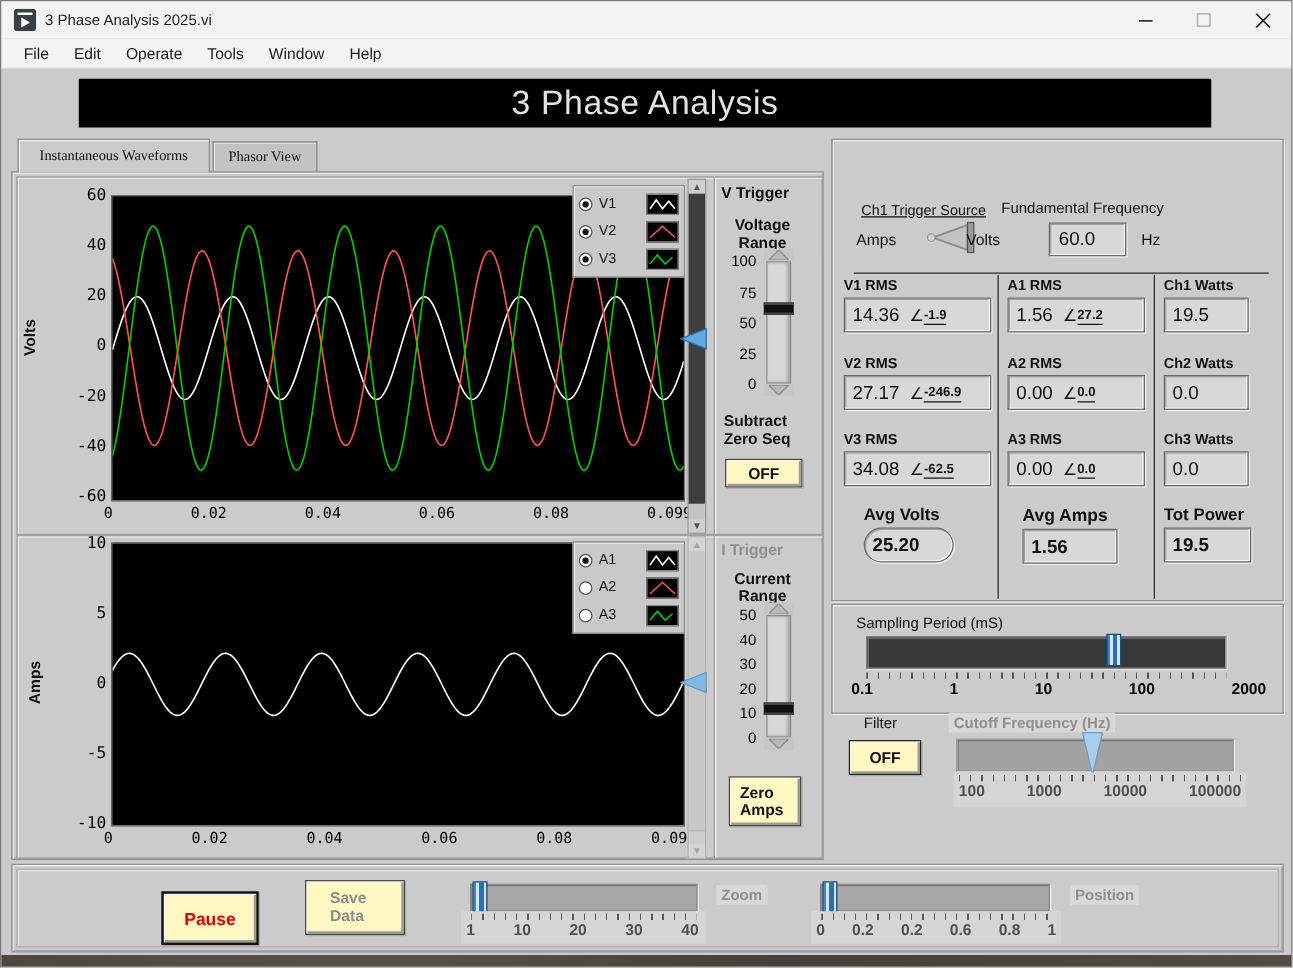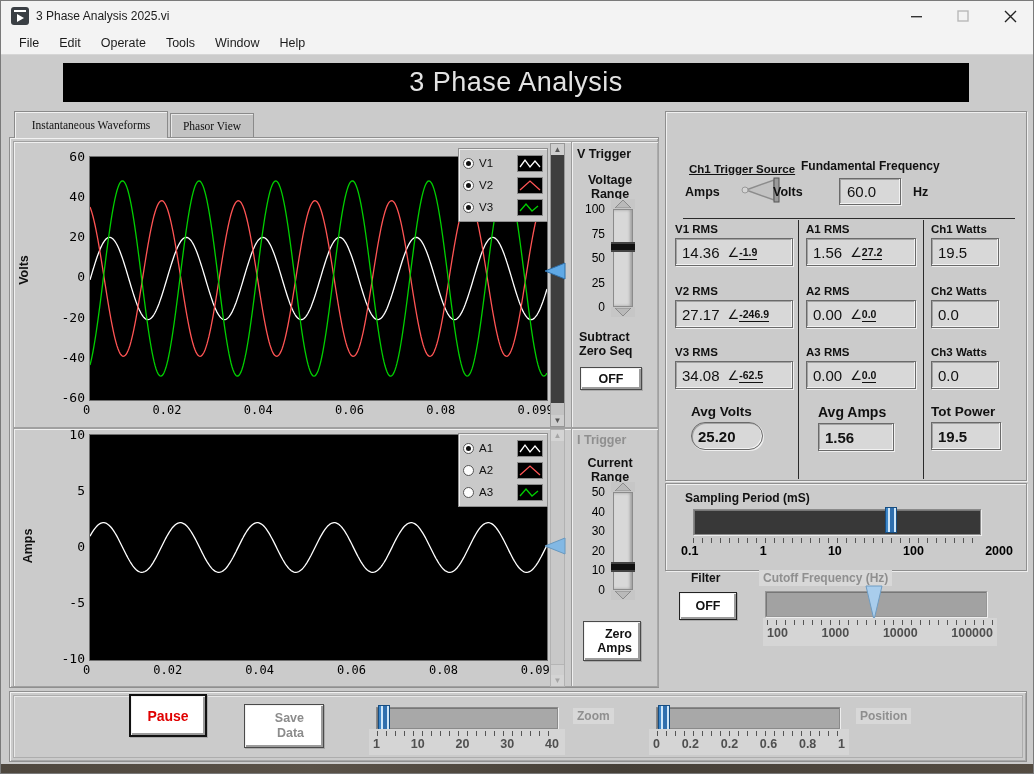--- a/index.html
+++ b/index.html
@@ -65,30 +65,30 @@
 
   .vslider { position:absolute; width:24px; }
   .vslider .cap { position:absolute; left:0; width:24px; height:10px; background:#c6c6c6;
                   display:flex; align-items:center; justify-content:center; }
   .vslider .body { position:absolute; left:2px; top:10px; width:20px; background:#d8d8d8;
                    border:1px solid #8b8b8b; box-shadow:inset -2px 0 3px #9f9f9f; }
   .vslider .handle { position:absolute; left:0; width:24px; height:10px; background:#111;
                      border-top:2px solid #444; border-bottom:2px solid #444; }
   .cap svg { display:block; }
 
-  .btn { position:absolute; background:#ffffff; border:1px solid #4a4a4a;
+  .btn { position:absolute; background:#fef9c3; border:1px solid #4a4a4a;
          box-shadow:inset 1px 1px 0 #f2f2f2, inset -2px -2px 0 #9c9c9c, 1px 1px 0 #aaa;
-         display:flex; align-items:center; justify-content:center; text-align:right;
+         display:flex; align-items:center; justify-content:center; text-align:left;
          font-weight:bold; font-size:12.5px; color:#111; }
 
   
   .panelbox { position:absolute; border:1px solid #8f8f8f; box-shadow:inset 1px 1px 0 #f0f0f0, 1px 1px 0 #eee; }
   .mtitle { position:absolute; left:664px; top:121px; width:362px; text-align:center;
             font-weight:bold; font-size:14.5px; color:#000; }
-  .blabel { position:absolute; font-weight:bold; color:#111; }
+  .blabel { position:absolute; font-weight:normal; color:#111; }
   .displaybox { position:absolute; background:#d8d8d8; border:1px solid #6a6a6a;
                 box-shadow:inset -1px -1px 0 #f2f2f2, inset 1px 1px 0 #a2a2a2, 1px 1px 0 #efefef;
                 display:flex; align-items:center; font-size:15px; color:#111; padding-left:7px; }
   .hline { position:absolute; height:0; border-top:1px solid #2a2a2a; }
   .vline { position:absolute; width:0; border-left:1px solid #2a2a2a; }
   .mgrid { position:absolute; left:666px; top:220px; width:356px; display:grid;
            grid-template-columns:131px 125px 100px; grid-template-rows:62px 61px 58px 70px; }
   .mcell { position:relative; }
   .mlabel { font-weight:bold; font-size:11.5px; color:#111; padding:2px 0 3px 8px; }
   .mbox { background:#d8d8d8; border:1px solid #6a6a6a; margin-left:8px;
@@ -494,21 +494,21 @@
   <div class="slabel-strip" style="left:762px;top:617px;width:234px;height:28px"></div>
   <div class="ticks" style="left:766px;top:619px;width:226px"></div>
   <div class="slabel" style="left:766px;top:625px;width:226px;color:#4f4f4f">
       <span>100</span>
       <span>1000</span>
       <span>10000</span>
       <span>100000</span>
     </div>
 
   <div class="footer"></div>
-  <div class="btn" style="left:128px;top:693px;width:78px;height:43px;border:2px solid #111;color:#e00000;font-size:14px">Pause</div>
+  <div class="btn" style="left:128px;top:712px;width:78px;height:43px;border:2px solid #111;color:#e00000;font-size:14px">Pause</div>
   <div class="btn" style="left:243px;top:703px;width:80px;height:44px;color:#8c8c8c;line-height:1.2">
     <span style="width:40px">Save Data</span>
   </div>
 
   <svg class="harrow" style="left:362px;top:708px" width="12" height="18">
       <polygon points="11,0 11,18 0,9" fill="#c3c3c3" stroke="#a0a0a0"></polygon>
     </svg>
   <div class="htrack" style="left:375px;top:706px;width:182px;height:22px;background:#a8a8a8">
       <div class="hhandle" style="left: 1px;"></div>
     </div>

